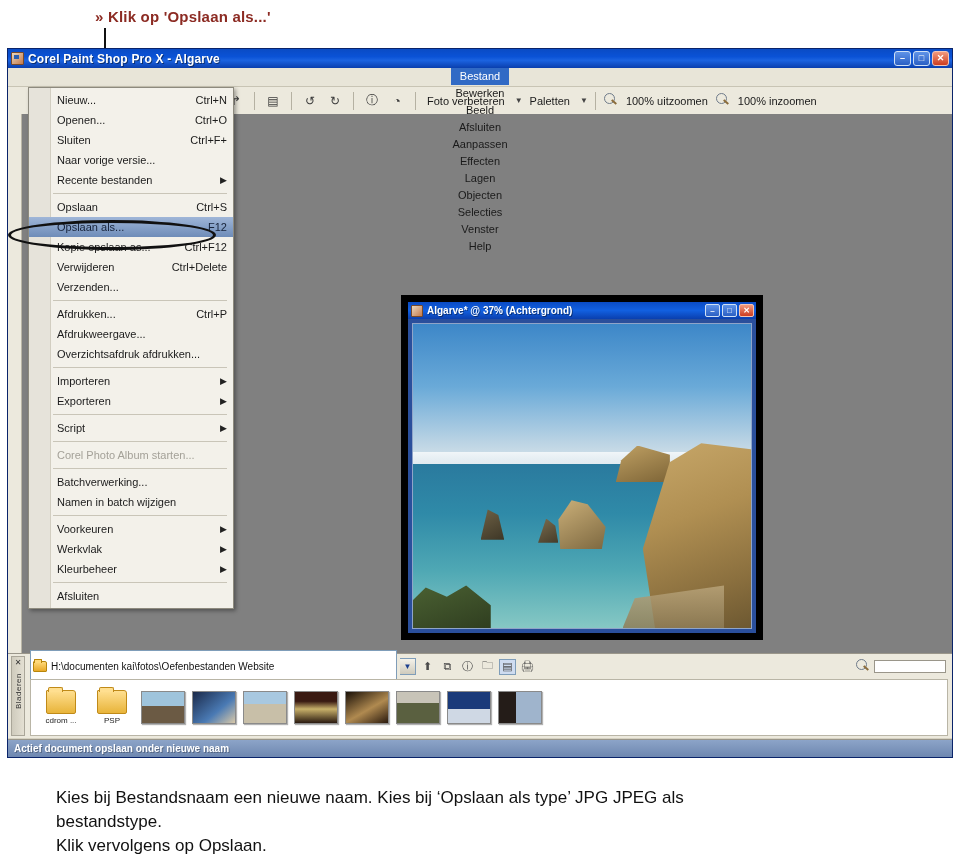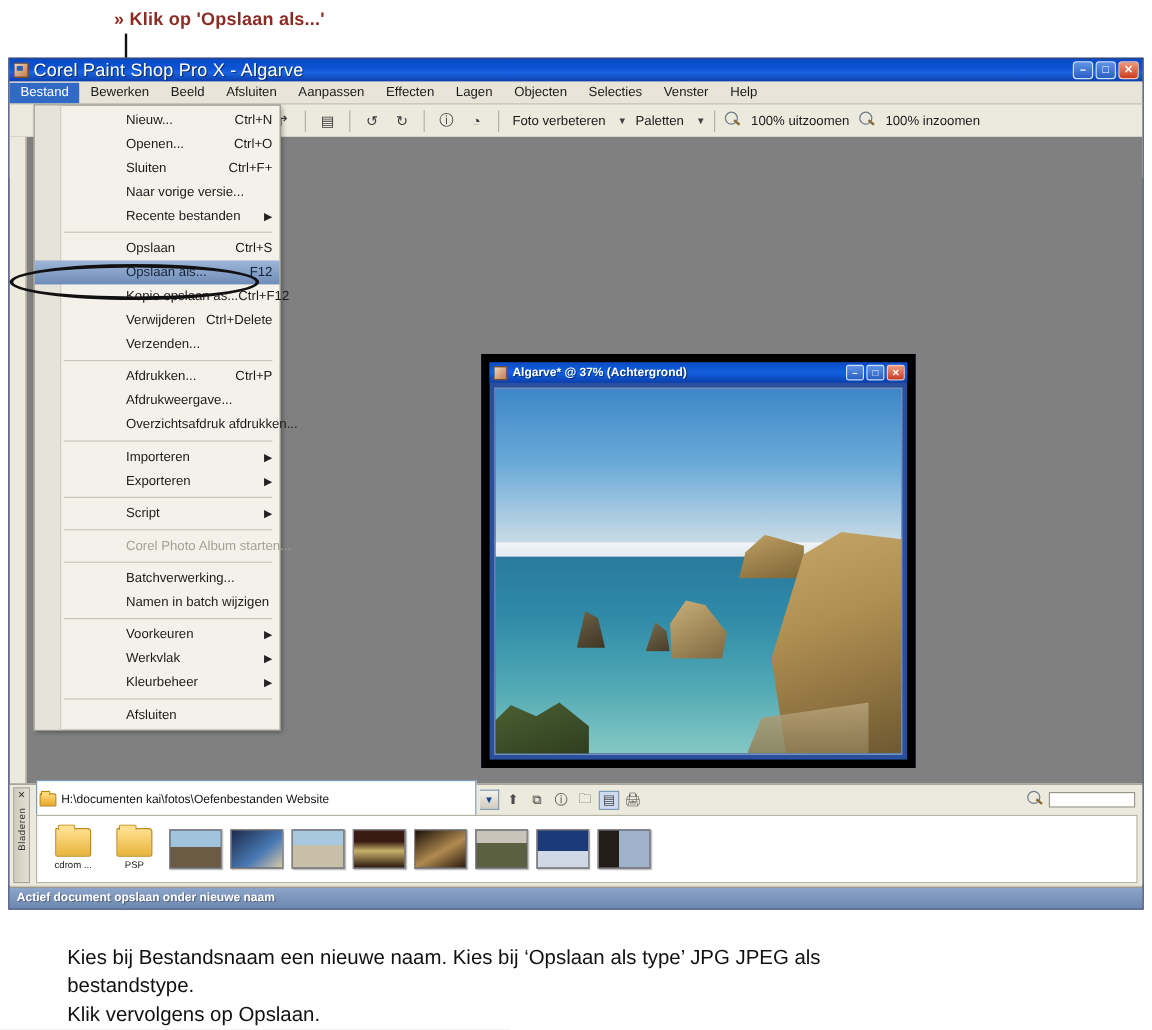--- a/index.html
+++ b/index.html
@@ -53,36 +53,36 @@
     width: 13px; height: 13px; margin-right: 4px;
     background: linear-gradient(135deg,#e8d8c0,#c4794a);
     border: 1px solid #7a4a28; border-radius: 1px;
     position: relative; flex: 0 0 auto;
   }
   .title-ico:after {
     content:""; position:absolute; left:2px; top:2px; width:5px; height:4px;
     background:#2a5fb0;
   }
   .title-text {
-    font-size: 15px; font-weight: normal; letter-spacing: .2px;
+    font-size: 12px; font-weight: bold; letter-spacing: .2px;
     text-shadow: 1px 1px 0 rgba(0,0,0,.45); white-space: nowrap;
   }
   .title-btns { margin-left:auto; display:flex; gap:2px; padding-right:1px; }
   .tbtn {
     width: 17px; height: 15px; border:1px solid #cfe0f5; border-radius:3px;
     background: linear-gradient(to bottom,#5f93e8,#2a5fc4);
     color:#fff; font-size:9px; line-height:13px; text-align:center; font-weight:bold;
   }
   .tbtn.close { background: linear-gradient(to bottom,#f09a7e,#cc3c20); border-color:#f3c4b4; }
 
   
   .menubar {
     height: 19px; background:#e8e5d8;
     display:flex; align-items:center; font-size:11px; color:#1a1a1a;
-    border-bottom:1px solid #c8c4b4; position:relative; z-index:30;
+    border-bottom:1px solid #c8c4b4; position:relative; z-index:30;flex-direction:column;
   }
   .menubar .mi { padding: 2px 9px 3px 9px; white-space:nowrap; }
   .menubar .mi.active { background:#316ac5; color:#fff; }
 
   
   .toolbars { background:#ece9dd; border-bottom:1px solid #b9b5a6; }
   .trow { height:27px; display:flex; align-items:center; padding-left:192px; gap:3px; }
   .trow.second { height:33px; padding-left:192px; }
   .tool {
     width:22px; height:21px; display:flex; align-items:center; justify-content:center;
@@ -115,21 +115,21 @@
     position:absolute; left:20px; top:38px; width:206px;
     background:#f3f1ea; border:1px solid #8d8a7e;
     box-shadow: 2px 2px 4px rgba(0,0,0,.35);
     padding: 2px 0; z-index:35;
     font-size:11px; color:#1b1b1b;
   }
   .dd-item {
     height:20px; display:flex; align-items:center;
     padding-left:28px; padding-right:6px; position:relative; white-space:nowrap;
   }
-  .dd-item .lab { flex:0 0 auto;margin-left:48px; }
+  .dd-item .lab { flex:0 0 auto; }
   .dd-item .acc { margin-left:auto; color:#1b1b1b; font-size:11px; }
   .dd-item .arrow { margin-left:auto; font-size:9px; color:#222; }
   .dd-item.disabled { color:#a4a198; }
   .dd-item.sel {
     background: linear-gradient(to bottom,#9fb6d8,#6e8cb8);
     color:#17233a;
     justify-content:space-between;
   }
   .dd-item.sel .acc { color:#17233a; }
   .dd-sep { height:1px; background:#c9c5b8; margin:3px 6px 3px 24px; }

